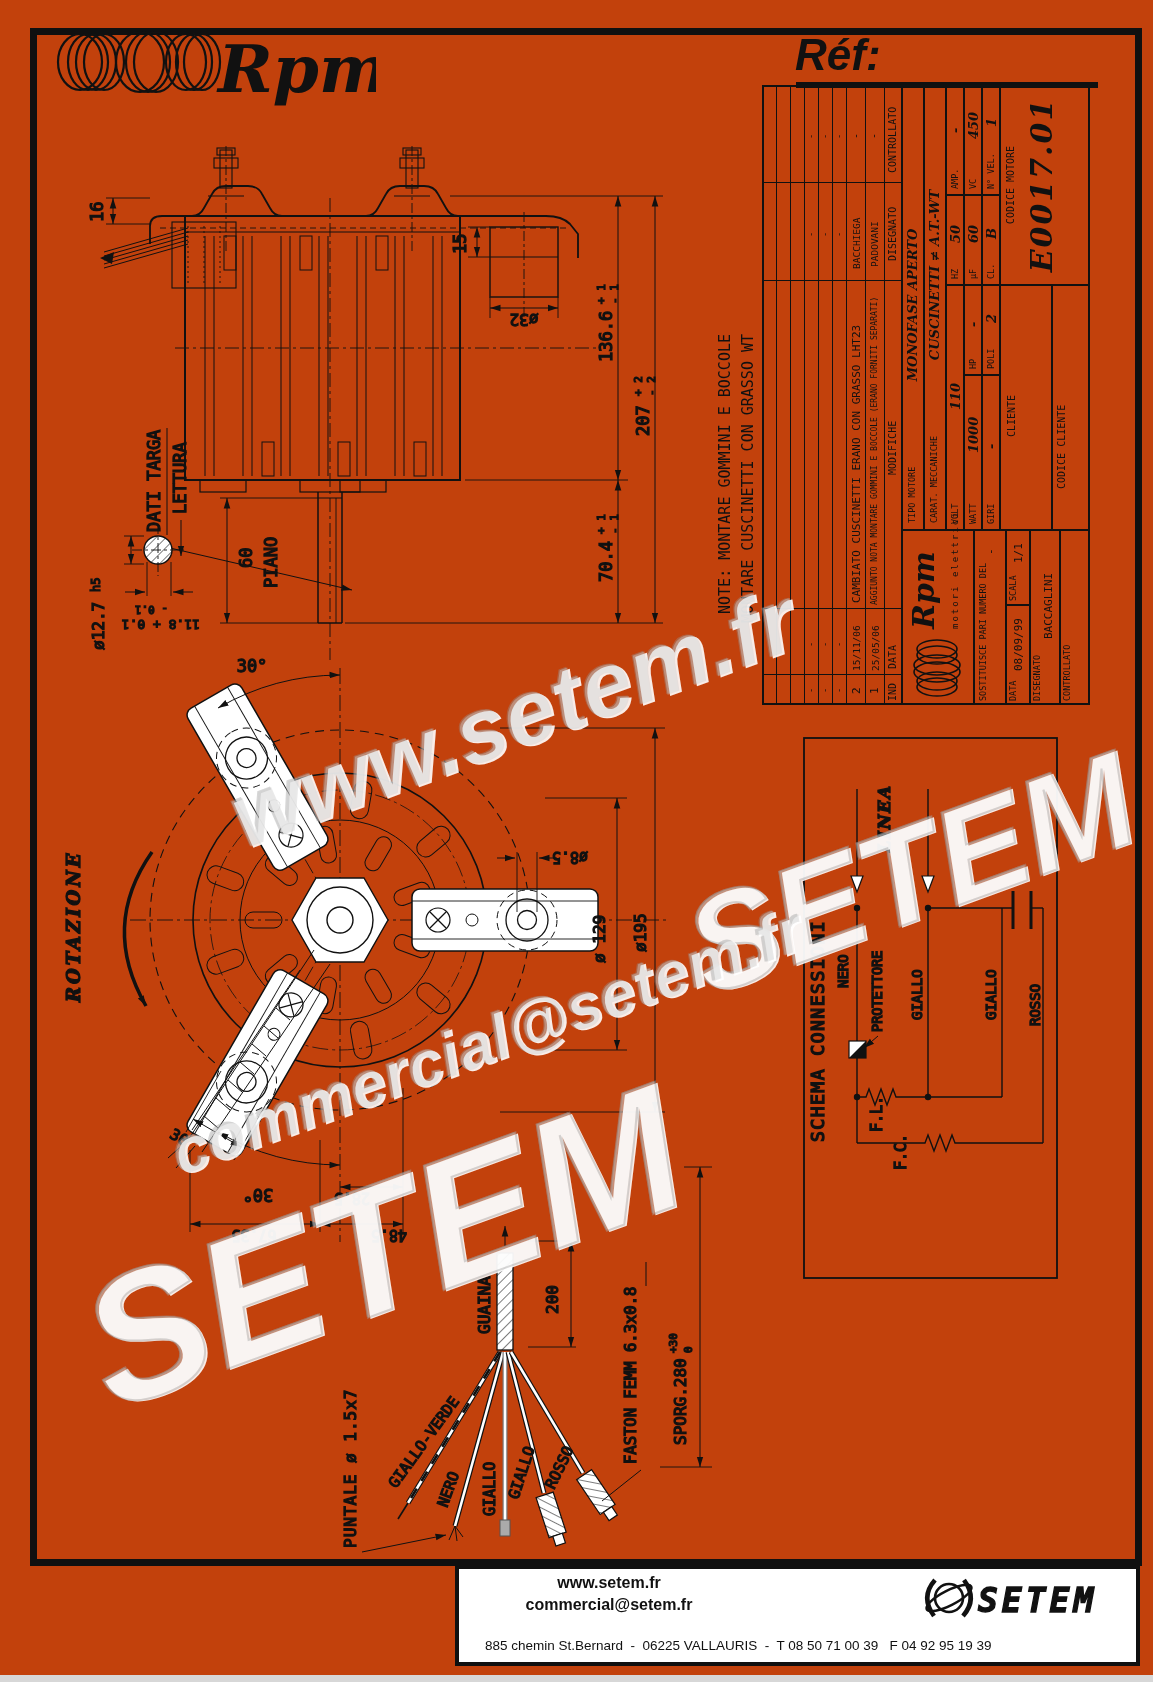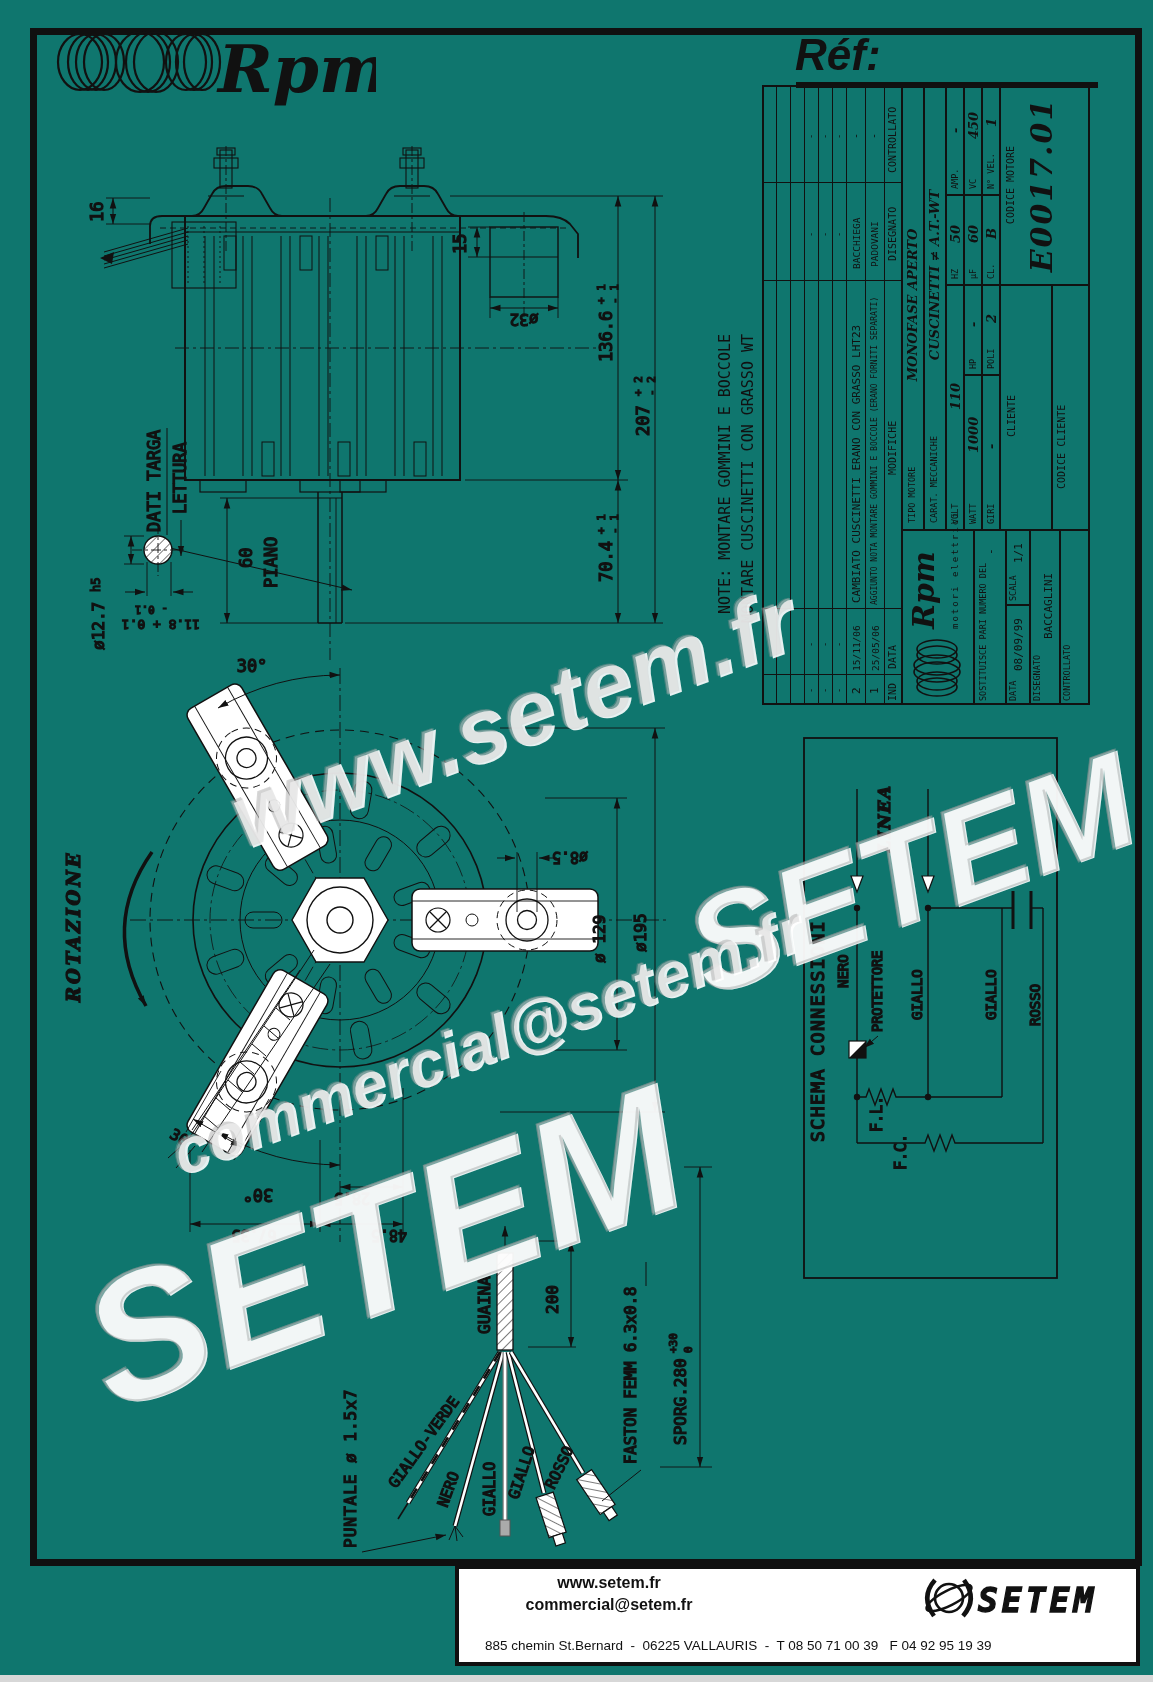--- a/index.html
+++ b/index.html
@@ -1,16 +1,16 @@
 <!DOCTYPE html>
 <html><head>
 <meta charset="utf-8">
 <style>
   html,body { margin:0; padding:0; background:#e9e9e9; }
-  #page { position:relative; width:1153px; height:1682px; background:#0f766e; overflow:hidden;
+  #page { position:relative; width:1153px; height:1682px; background:#c2410c; overflow:hidden;
           font-family:"DejaVu Sans Mono",monospace; color:#111; }
   .abs { position:absolute; }
   
   .frame { position:absolute; left:30px; top:28px; width:1112px; height:1538px;
            border:7px solid #101010; box-sizing:border-box; z-index:1; }
   .botbar { position:absolute; left:0; bottom:0; width:1153px; height:7px; background:#d7d7d7; z-index:0; }
 
   
   .hdr-ref { position:absolute; left:795px; top:30px; z-index:4; display:flex; gap:58px;
              font-family:"Liberation Sans",sans-serif; font-style:italic; font-weight:bold;

